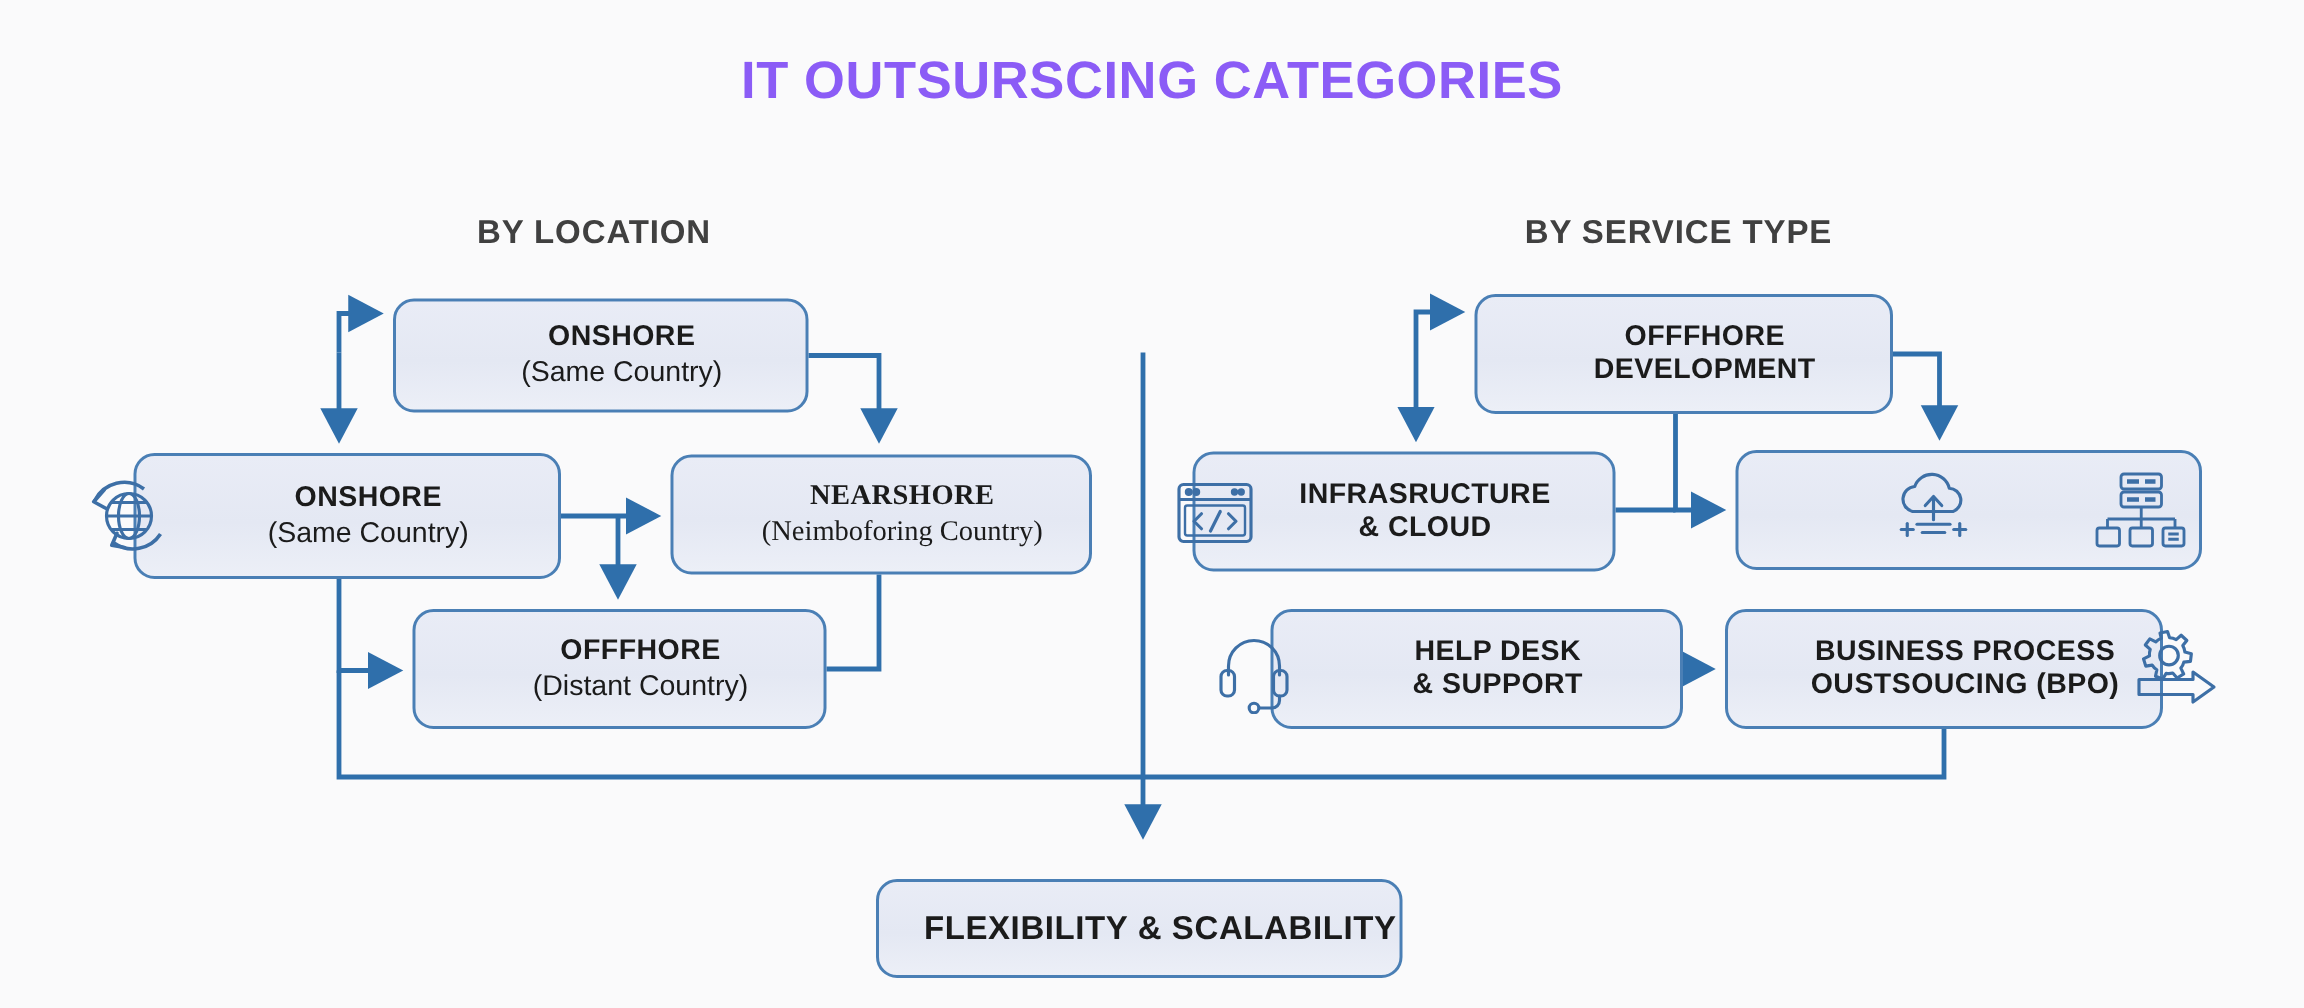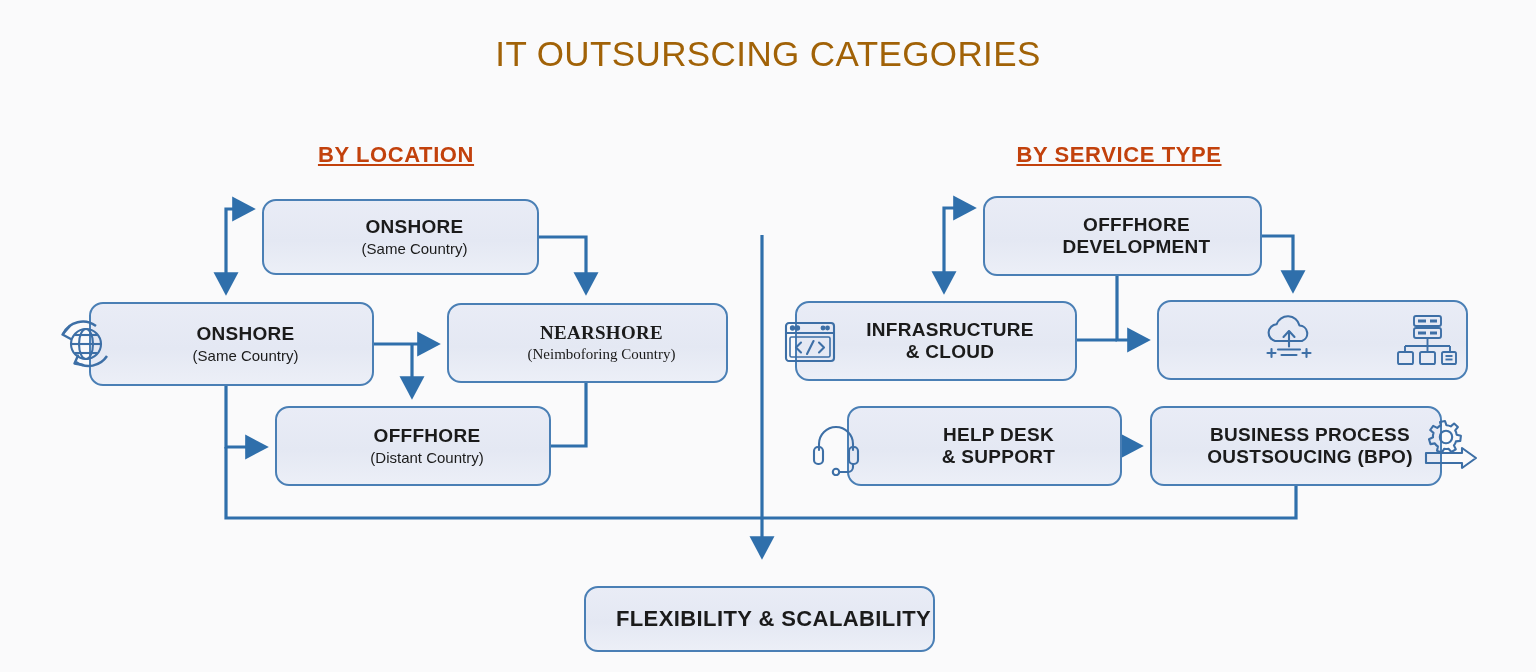--- a/index.html
+++ b/index.html
@@ -26,35 +26,34 @@
   }
 
   
   .title {
     position: absolute;
     left: 0;
     top: 34px;
     width: 1536px;
     text-align: center;
     font-size: 35px;
-    font-weight: normal;
+    font-weight: bold;
     letter-spacing: 0.4px;
-    color: #a16207;
+    color: #8b5cf6;
   }
 
   
   .col-head {
     position: absolute;
     font-size: 22px;
     font-weight: bold;
     letter-spacing: 0.6px;
-    color: #c2410c;
+    color: #404040;
     text-align: center;
     white-space: nowrap;
-    text-decoration: underline;
   }
   #head-location { left: 236px; top: 142px; width: 320px; }
   #head-service  { left: 952px; top: 142px; width: 334px; }
 
   
   .node {
     position: absolute;
     box-sizing: border-box;
     border: 2px solid #4a7fb5;
     border-radius: 14px;
@@ -67,21 +66,21 @@
     color: #1b1b1b;
     padding-left: 28px;
   }
   .node .l1 {
     font-size: 19px;
     font-weight: bold;
     letter-spacing: 0.3px;
     line-height: 1.18;
   }
   .node .l2 {
-    font-size: 15px;
+    font-size: 19px;
     font-weight: normal;
     line-height: 1.18;
     margin-top: 2px;
   }
   .node .l2b {
     font-size: 19px;
     font-weight: bold;
     letter-spacing: 0.3px;
     line-height: 1.18;
   }

